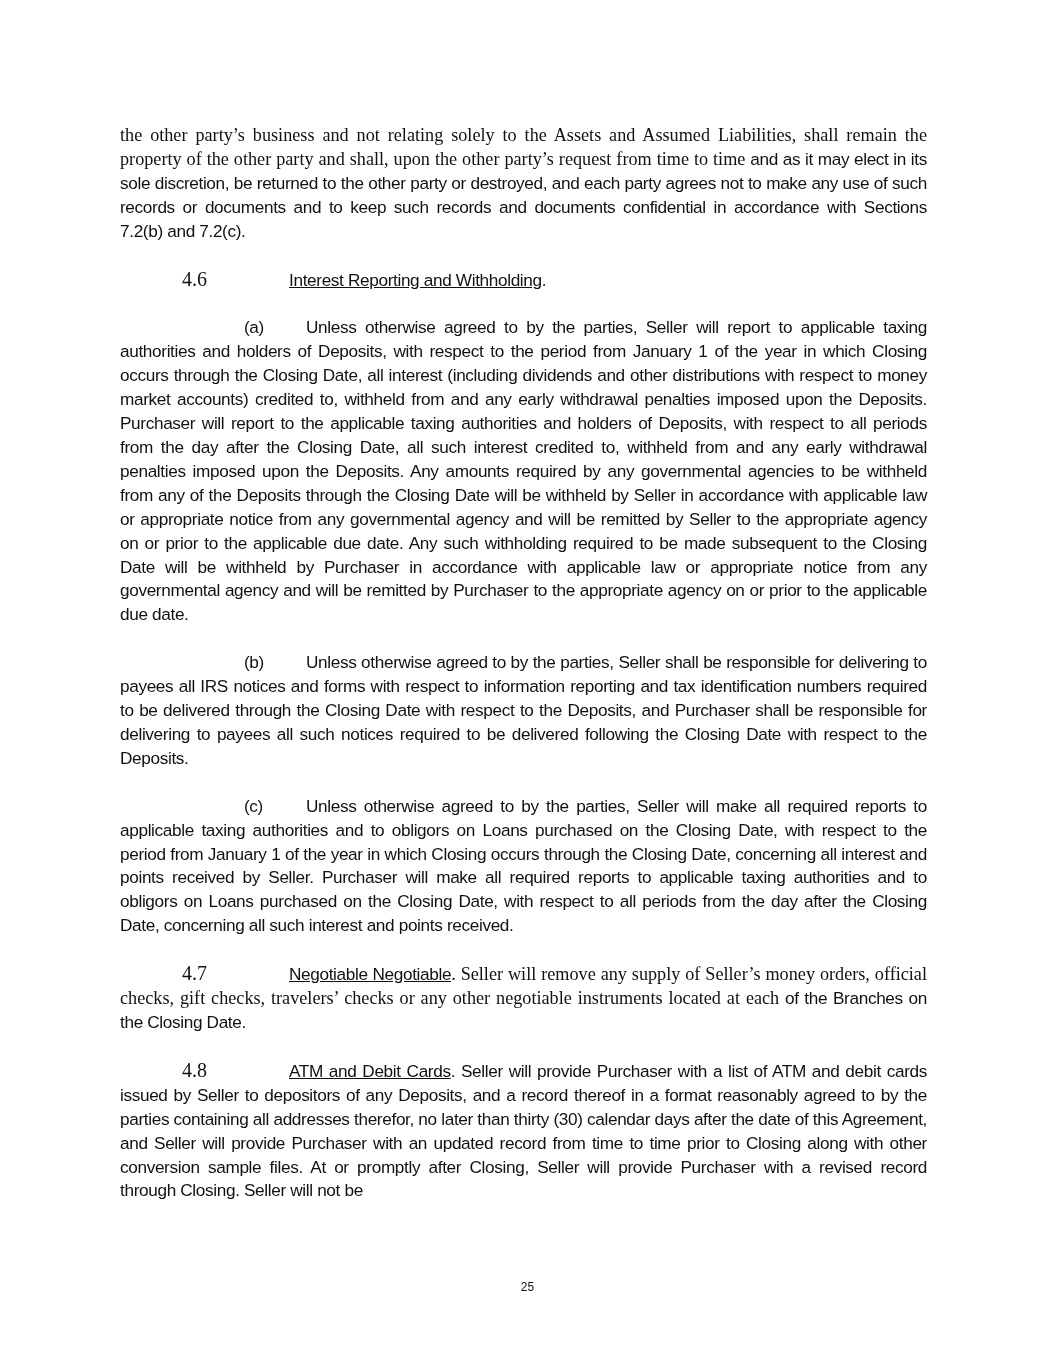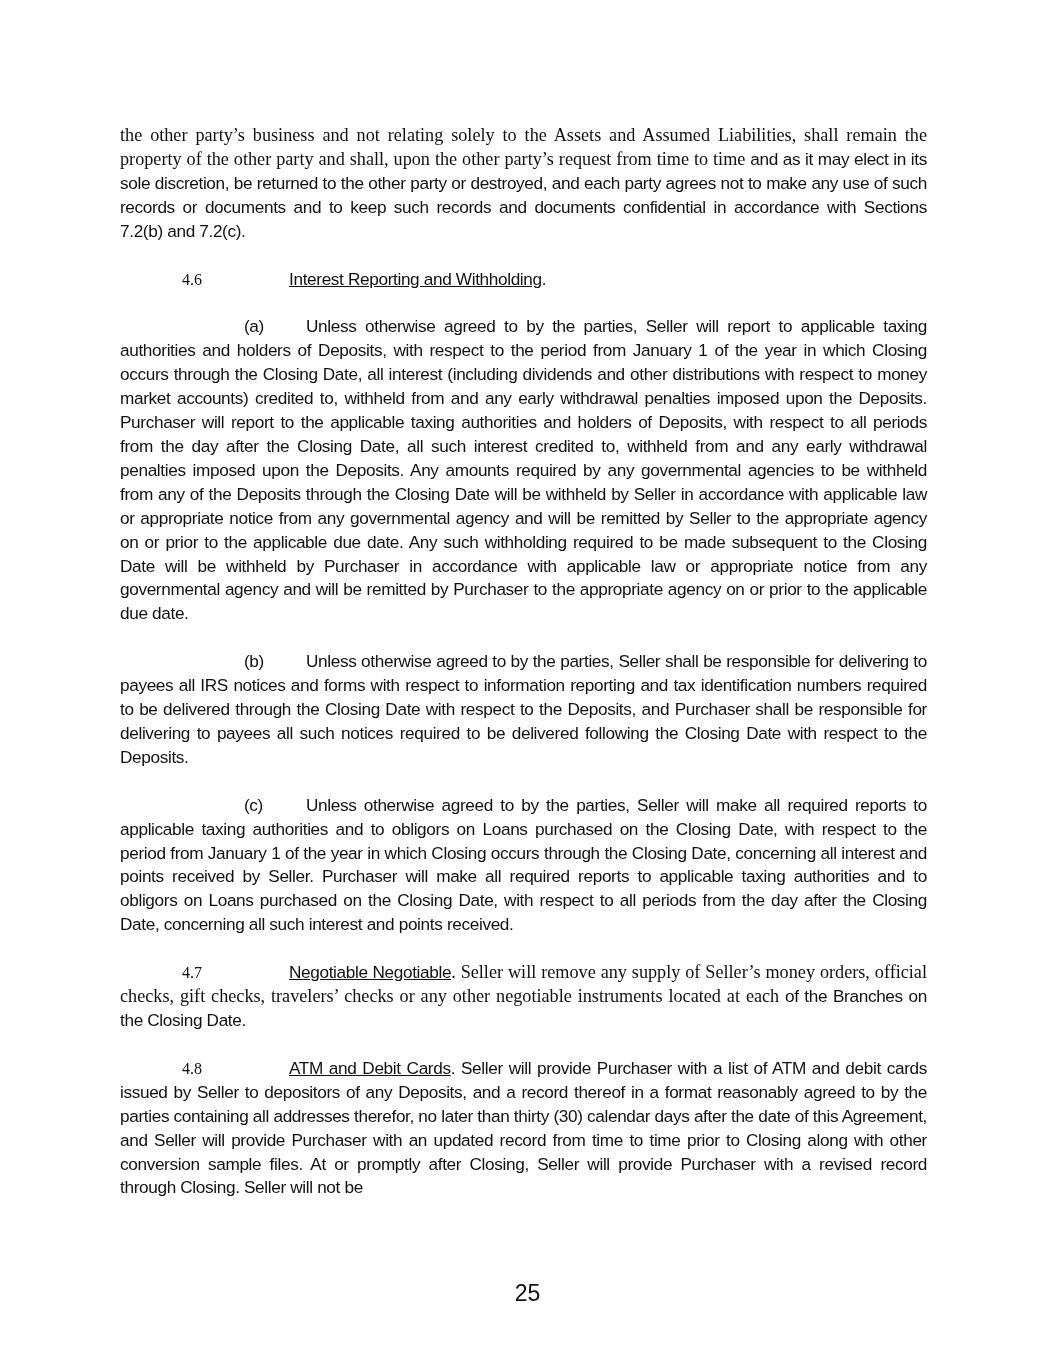--- a/index.html
+++ b/index.html
@@ -8,24 +8,24 @@
   .para {
     font-family: "Liberation Sans", sans-serif;
     font-size: 17.2px; line-height: 23.9px;
     text-align: justify; margin: 0; letter-spacing: -0.35px;
     font-stretch: condensed;
   }
   .serif { font-family: "Liberation Serif", serif; font-size: 18.2px; letter-spacing: 0; }
   .gap { height: 24px; }
   .indent-sec { text-indent: 62px; }
   .indent-sub { text-indent: 124px; }
-  .num { display: inline-block; font-family: "Liberation Serif", serif; font-size: 16px; width: 62px; text-indent: 0; letter-spacing: 0; }
+  .num { display: inline-block; font-family: "Liberation Serif", serif; font-size: 20px; width: 62px; text-indent: 0; letter-spacing: 0; }
   .sub { display: inline-block; width: 62px; text-indent: 0; }
   .u { text-decoration: underline; margin-left: 45px; }
-  .footer { position: absolute; top: 1280px; left: 0; width: 1055px; text-align: center; font-family: "Liberation Sans", sans-serif; font-size: 23px; }
+  .footer { position: absolute; top: 1280px; left: 0; width: 1055px; text-align: center; font-family: "Liberation Sans", sans-serif; font-size: 12px; }
 </style>
 </head>
 <body>
 
 <div class="page">
   <p class="para"><span class="serif">the other party’s business and not relating solely to the Assets and Assumed Liabilities, shall remain the property of the other party and shall, upon the other party’s request from time to time</span><span> and as it may elect in its sole discretion, be returned to the other party or destroyed, and each party agrees not to make any use of such records or documents and to keep such records and documents confidential in accordance with Sections 7.2(b) and 7.2(c).</span></p>
   <div class="gap"></div>
 
   <p class="para indent-sec"><span class="num">4.6</span><span class="u">Interest Reporting and Withholding</span><span>.</span></p>
   <div class="gap"></div>

